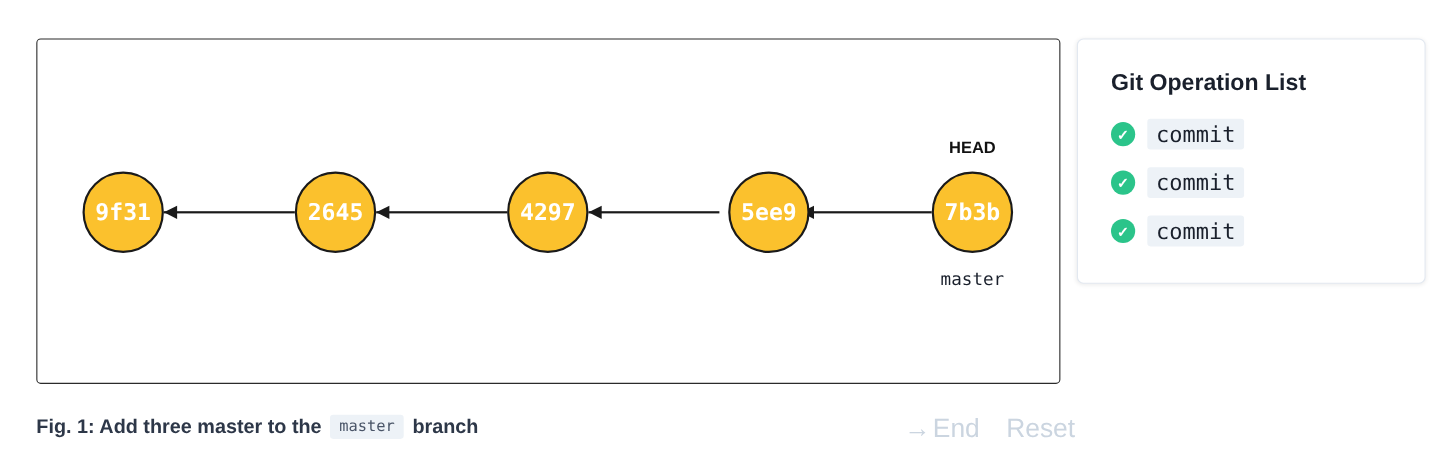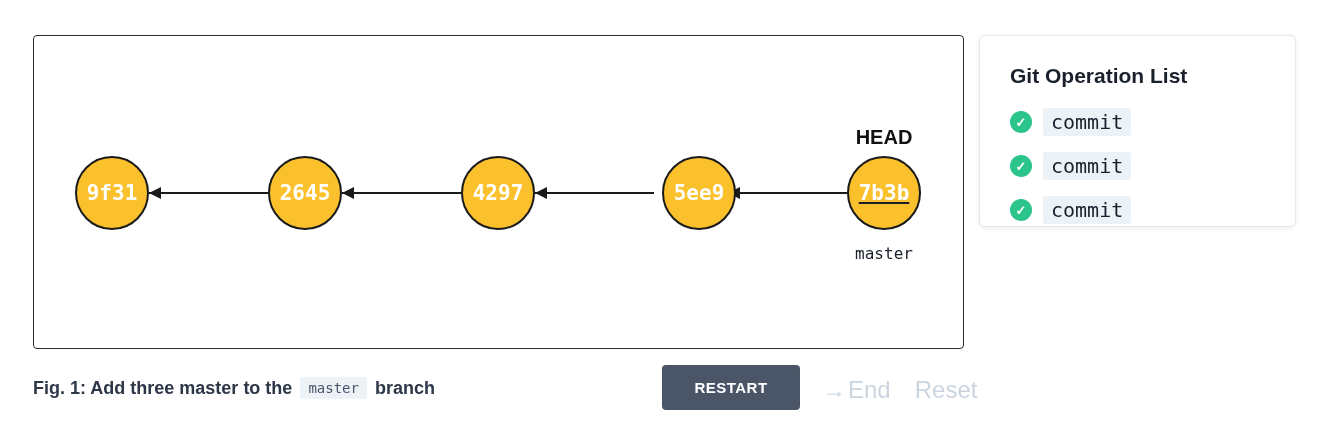--- a/index.html
+++ b/index.html
@@ -18,49 +18,49 @@
     display: flex; align-items: center; justify-content: center;
   }
   .commit span {
     color: #ffffff; font-family: "DejaVu Sans Mono", "Liberation Mono", monospace;
     font-size: 21px; font-weight: bold;
   }
   .commit-1 { left: 41px; }
   .commit-2 { left: 234px; }
   .commit-3 { left: 427px; }
   .commit-4 { left: 628px; }
-  .commit-5 { left: 813px; text-decoration: underline; }
+  .commit-5 { left: 813px; }
 
   .edge {
     position: absolute; top: 156px; height: 2px; width: 119px;
     background: var(--commit-border, #1a1a1a);
   }
   .edge::before {
     content: ""; position: absolute; left: 0; top: -5px;
     border-top: 6px solid transparent; border-bottom: 6px solid transparent;
     border-right: 12px solid var(--commit-border, #1a1a1a);
   }
   .edge-1 { left: 115px; }
   .edge-2 { left: 308px; }
   .edge-3 { left: 501px; }
   .edge-4 { left: 694px; }
 
   .head-label {
     position: absolute; left: 813px; top: 90px; width: 74px; text-align: center;
-    font-size: 20px; font-weight: bold; color: #111111;
+    font-size: 15px; font-weight: bold; color: #111111;
   }
   .branch-label {
     position: absolute; left: 803px; top: 208px; width: 94px; text-align: center;
     font-family: "DejaVu Sans Mono", "Liberation Mono", monospace;
     font-size: 16px; color: #1a202c;
   }
 
   
   .ops-card {
-    position: absolute; left: 979px; top: 35px; width: 317px; height: 192px;
+    position: absolute; left: 979px; top: 35px; width: 317px; height: 223px;
     background: #ffffff; border: 1px solid #e2e8f0; border-radius: 6px;
     box-shadow: 0 1px 4px rgba(0,0,0,0.08);
     padding: 28px 30px;
   }
   .ops-title { font-size: 21px; font-weight: bold; color: #1a202c; margin-bottom: 20px; }
   .ops-items { list-style: none; }
   .ops-item { display: flex; align-items: center; gap: 11px; margin-bottom: 16px; }
   .check {
     width: 22px; height: 22px; border-radius: 50%; flex: 0 0 22px;
     background: var(--check-green, #2bc48a); color: #ffffff;
@@ -143,20 +143,19 @@
       </li>
     </ul>
   </aside>
 
   <div class="caption">
     <span>Fig. 1: Add three master to the</span>
     <span class="chip caption-chip">master</span>
     <span>branch</span>
   </div>
 
-  <button class="restart-btn">RESTART</button>
 
   <div class="footer-links">
     <span class="end-link"><span class="arrow">→</span><span>End</span></span>
     <span class="reset-link">Reset</span>
   </div>
 
 </div>
 
 </body></html>

